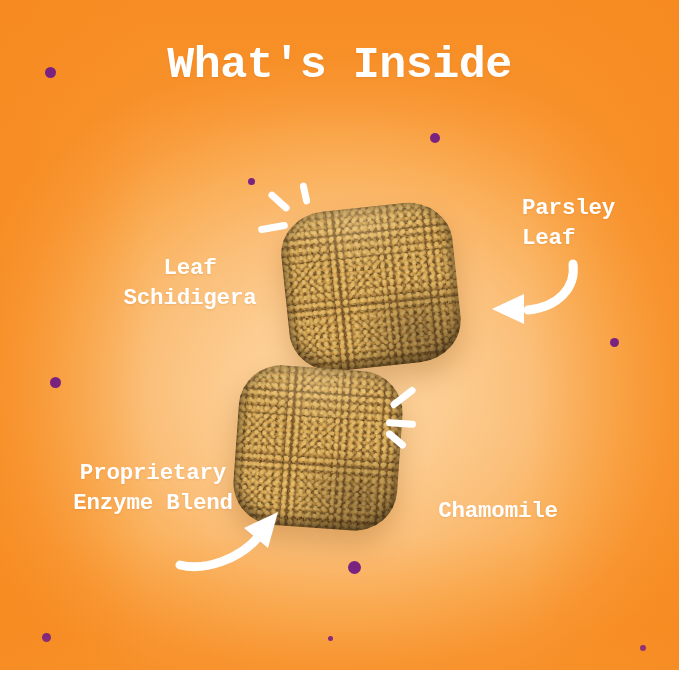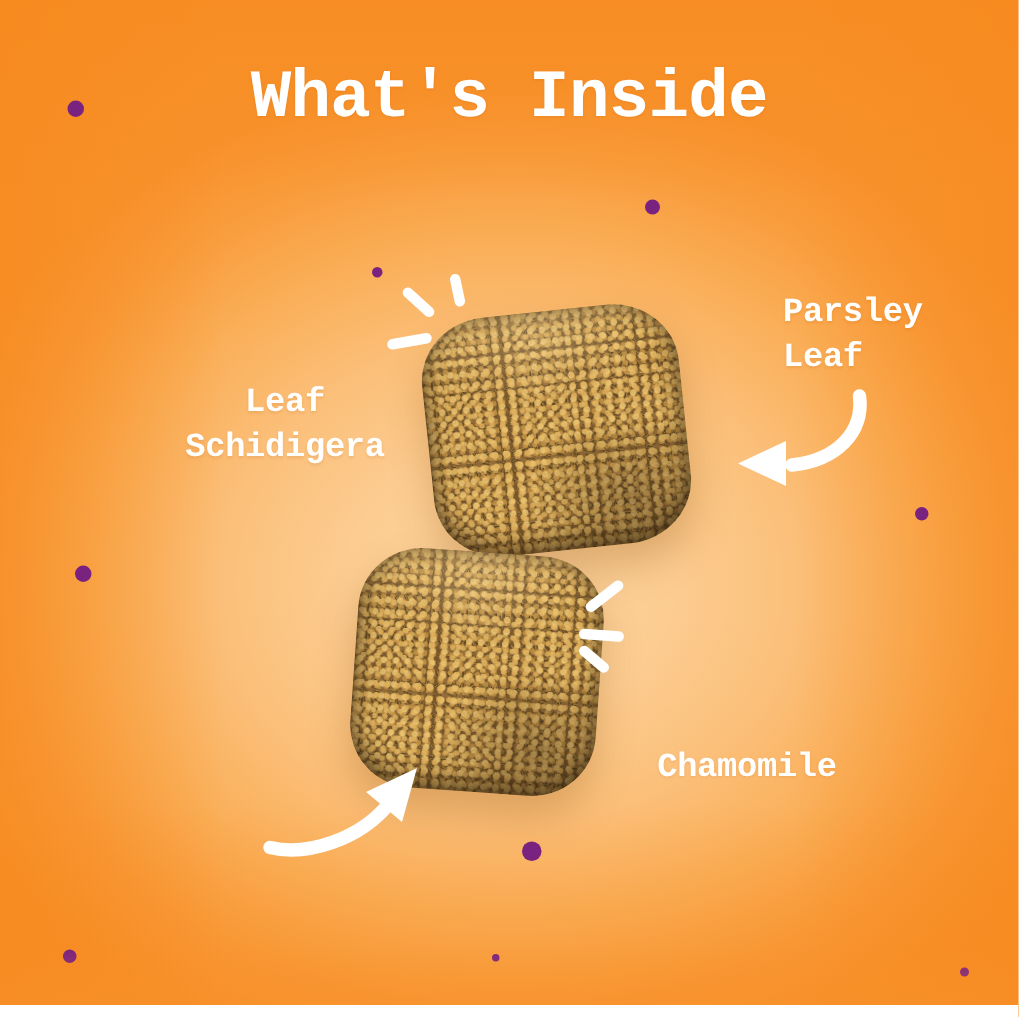--- a/index.html
+++ b/index.html
@@ -179,20 +179,22 @@
 
   <svg class="arrow" id="arrow-enzyme" style="left:168px; top:508px;" width="130" height="68" viewBox="0 0 130 68">
     <path d="M12 57 C36 63 72 52 92 27" fill="none" stroke="#ffffff" stroke-width="9" stroke-linecap="round"></path>
     <path d="M110 4 L100 40 L76 20 Z" fill="#ffffff"></path>
   </svg>
 
   <div class="label" id="label-parsley">Parsley
 Leaf</div>
   <div class="label" id="label-yucca">Leaf
 Schidigera</div>
+  <div class="label" id="label-enzyme">Proprietary
+Enzyme Blend</div>
   <div class="label" id="label-chamomile">Chamomile</div>
 
   <div id="dots-layer">
       <div class="dot" style="left: 44.5px; top: 66.5px; width: 11px; height: 11px; background: rgb(122, 34, 128);"></div>
       <div class="dot" style="left: 247.5px; top: 177.5px; width: 7px; height: 7px; background: rgb(122, 34, 128);"></div>
       <div class="dot" style="left: 430px; top: 133px; width: 10px; height: 10px; background: rgb(122, 34, 128);"></div>
       <div class="dot" style="left: 609.5px; top: 337.5px; width: 9px; height: 9px; background: rgb(122, 34, 128);"></div>
       <div class="dot" style="left: 49.5px; top: 376.5px; width: 11px; height: 11px; background: rgb(122, 34, 128);"></div>
       <div class="dot" style="left: 347.5px; top: 560.5px; width: 13px; height: 13px; background: rgb(122, 34, 128);"></div>
       <div class="dot" style="left: 41.5px; top: 632.5px; width: 9px; height: 9px; background: rgb(122, 34, 128);"></div>

